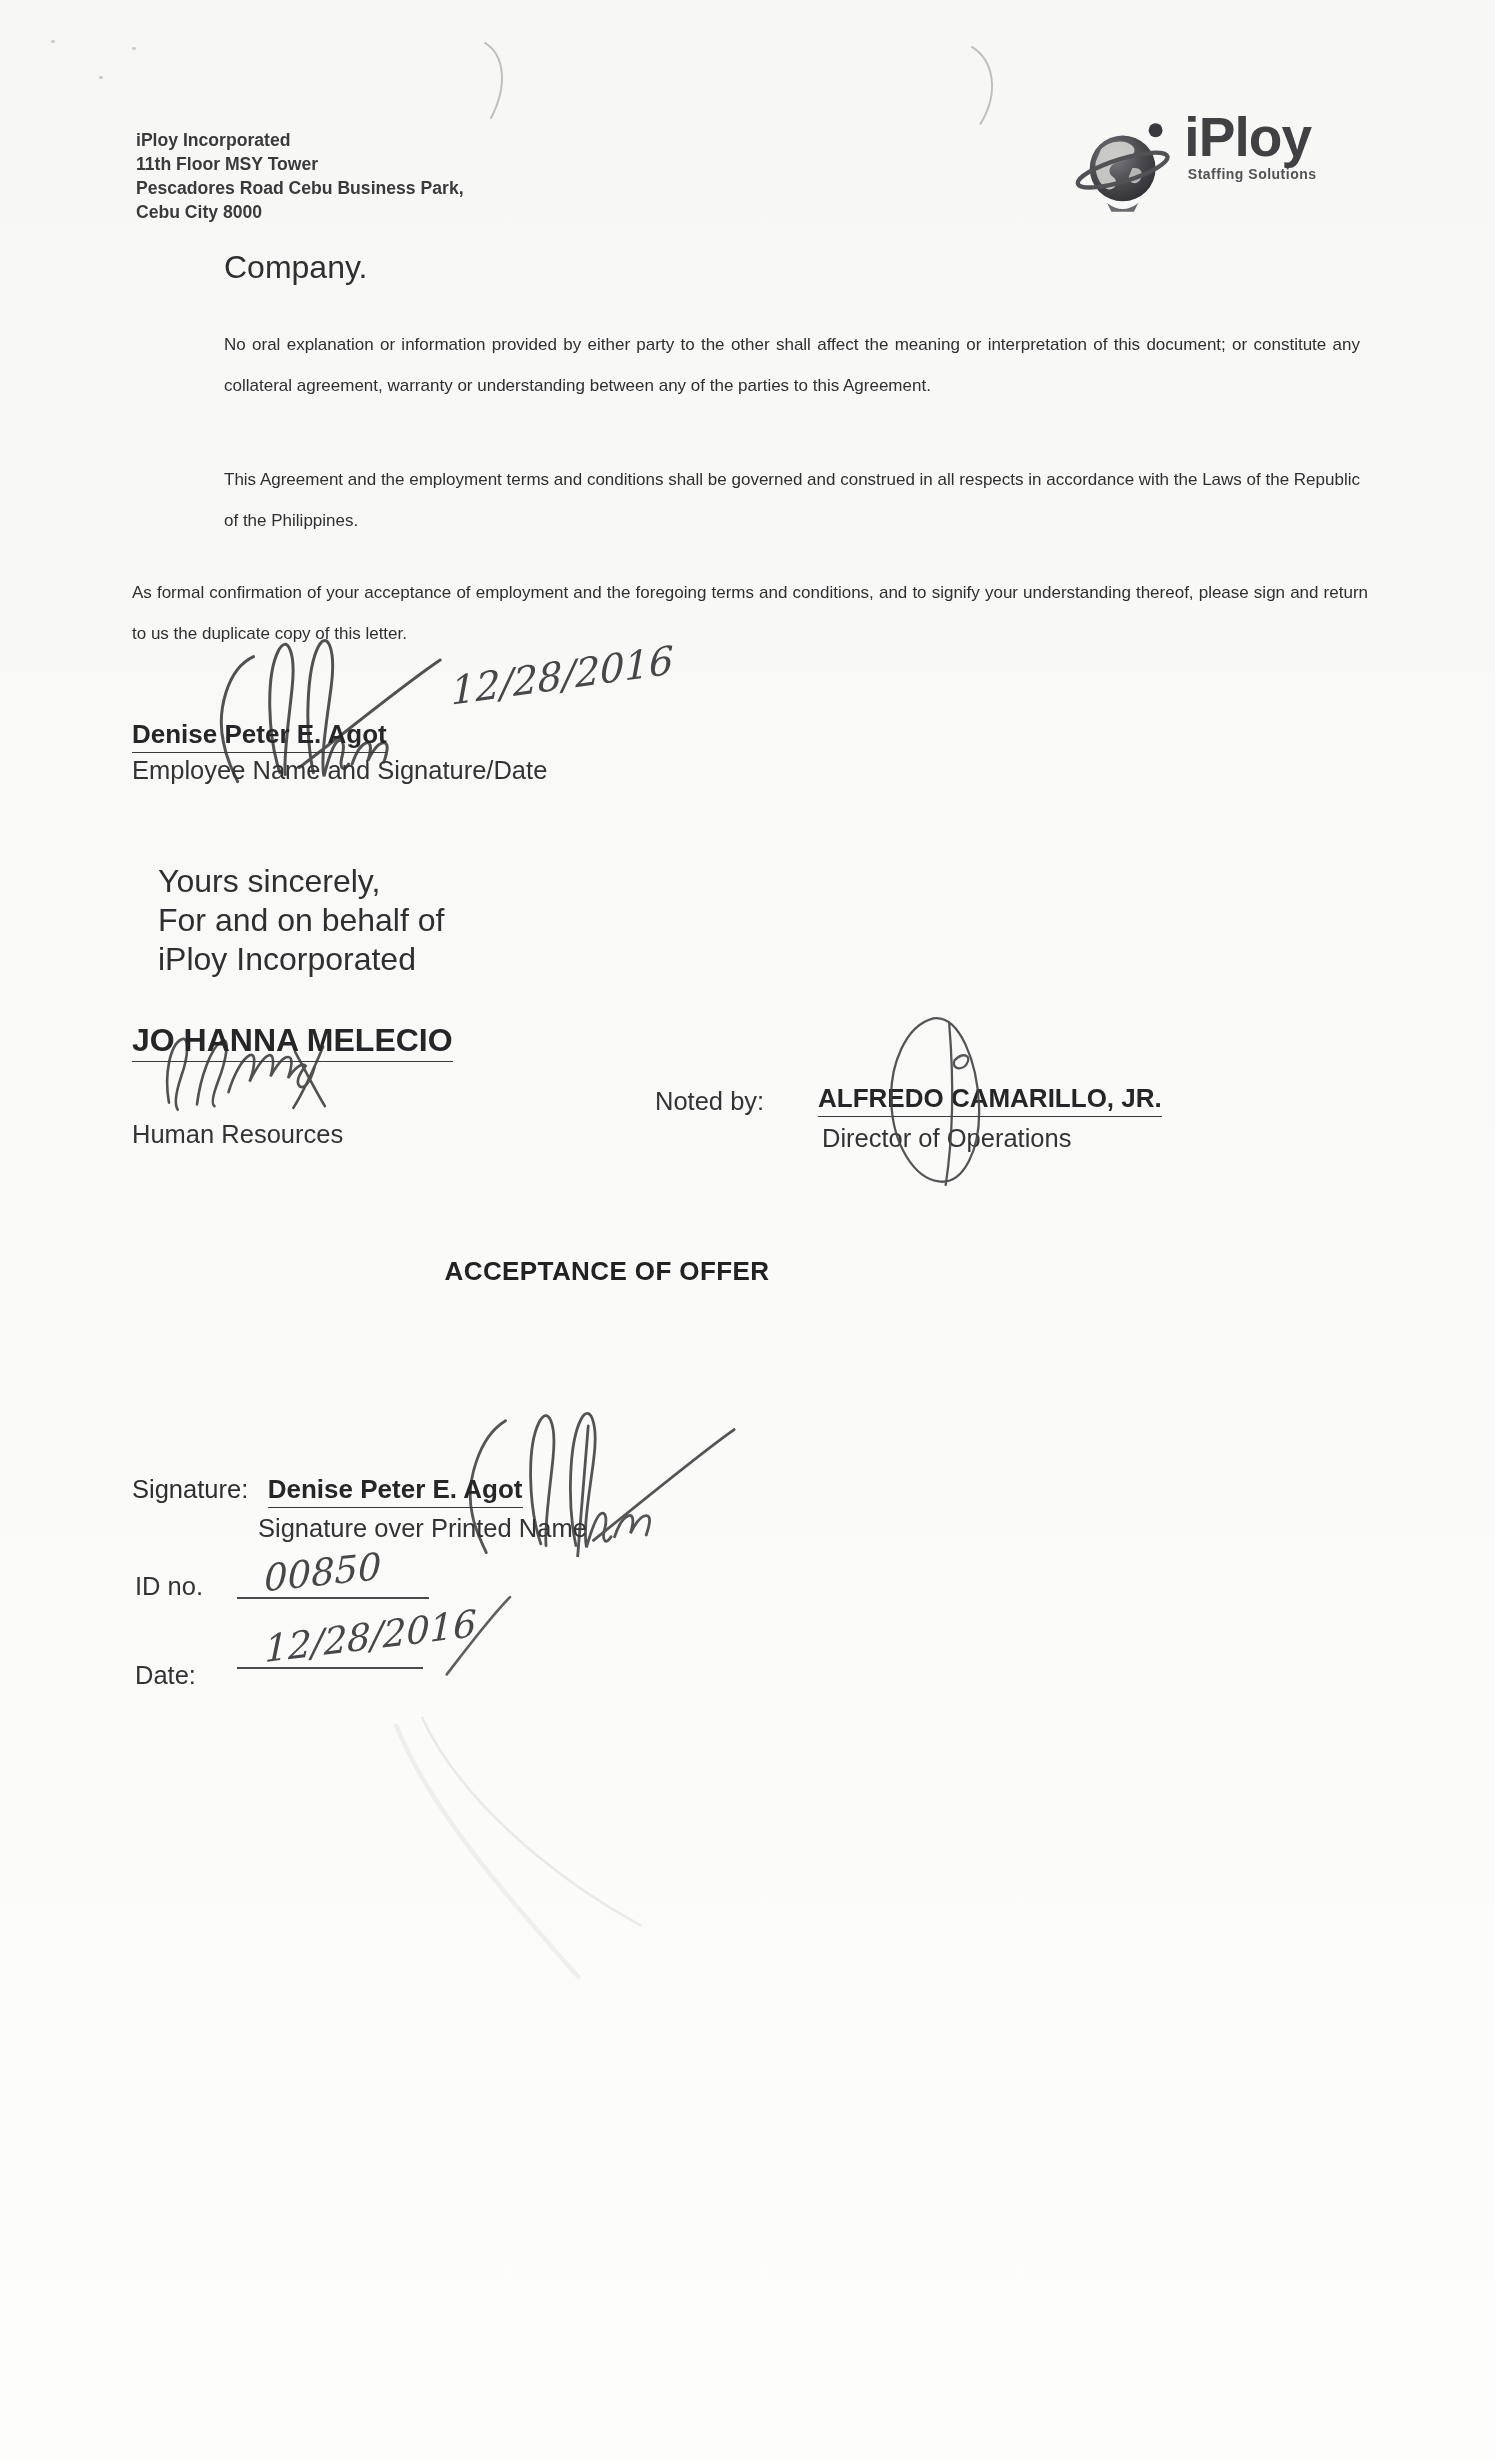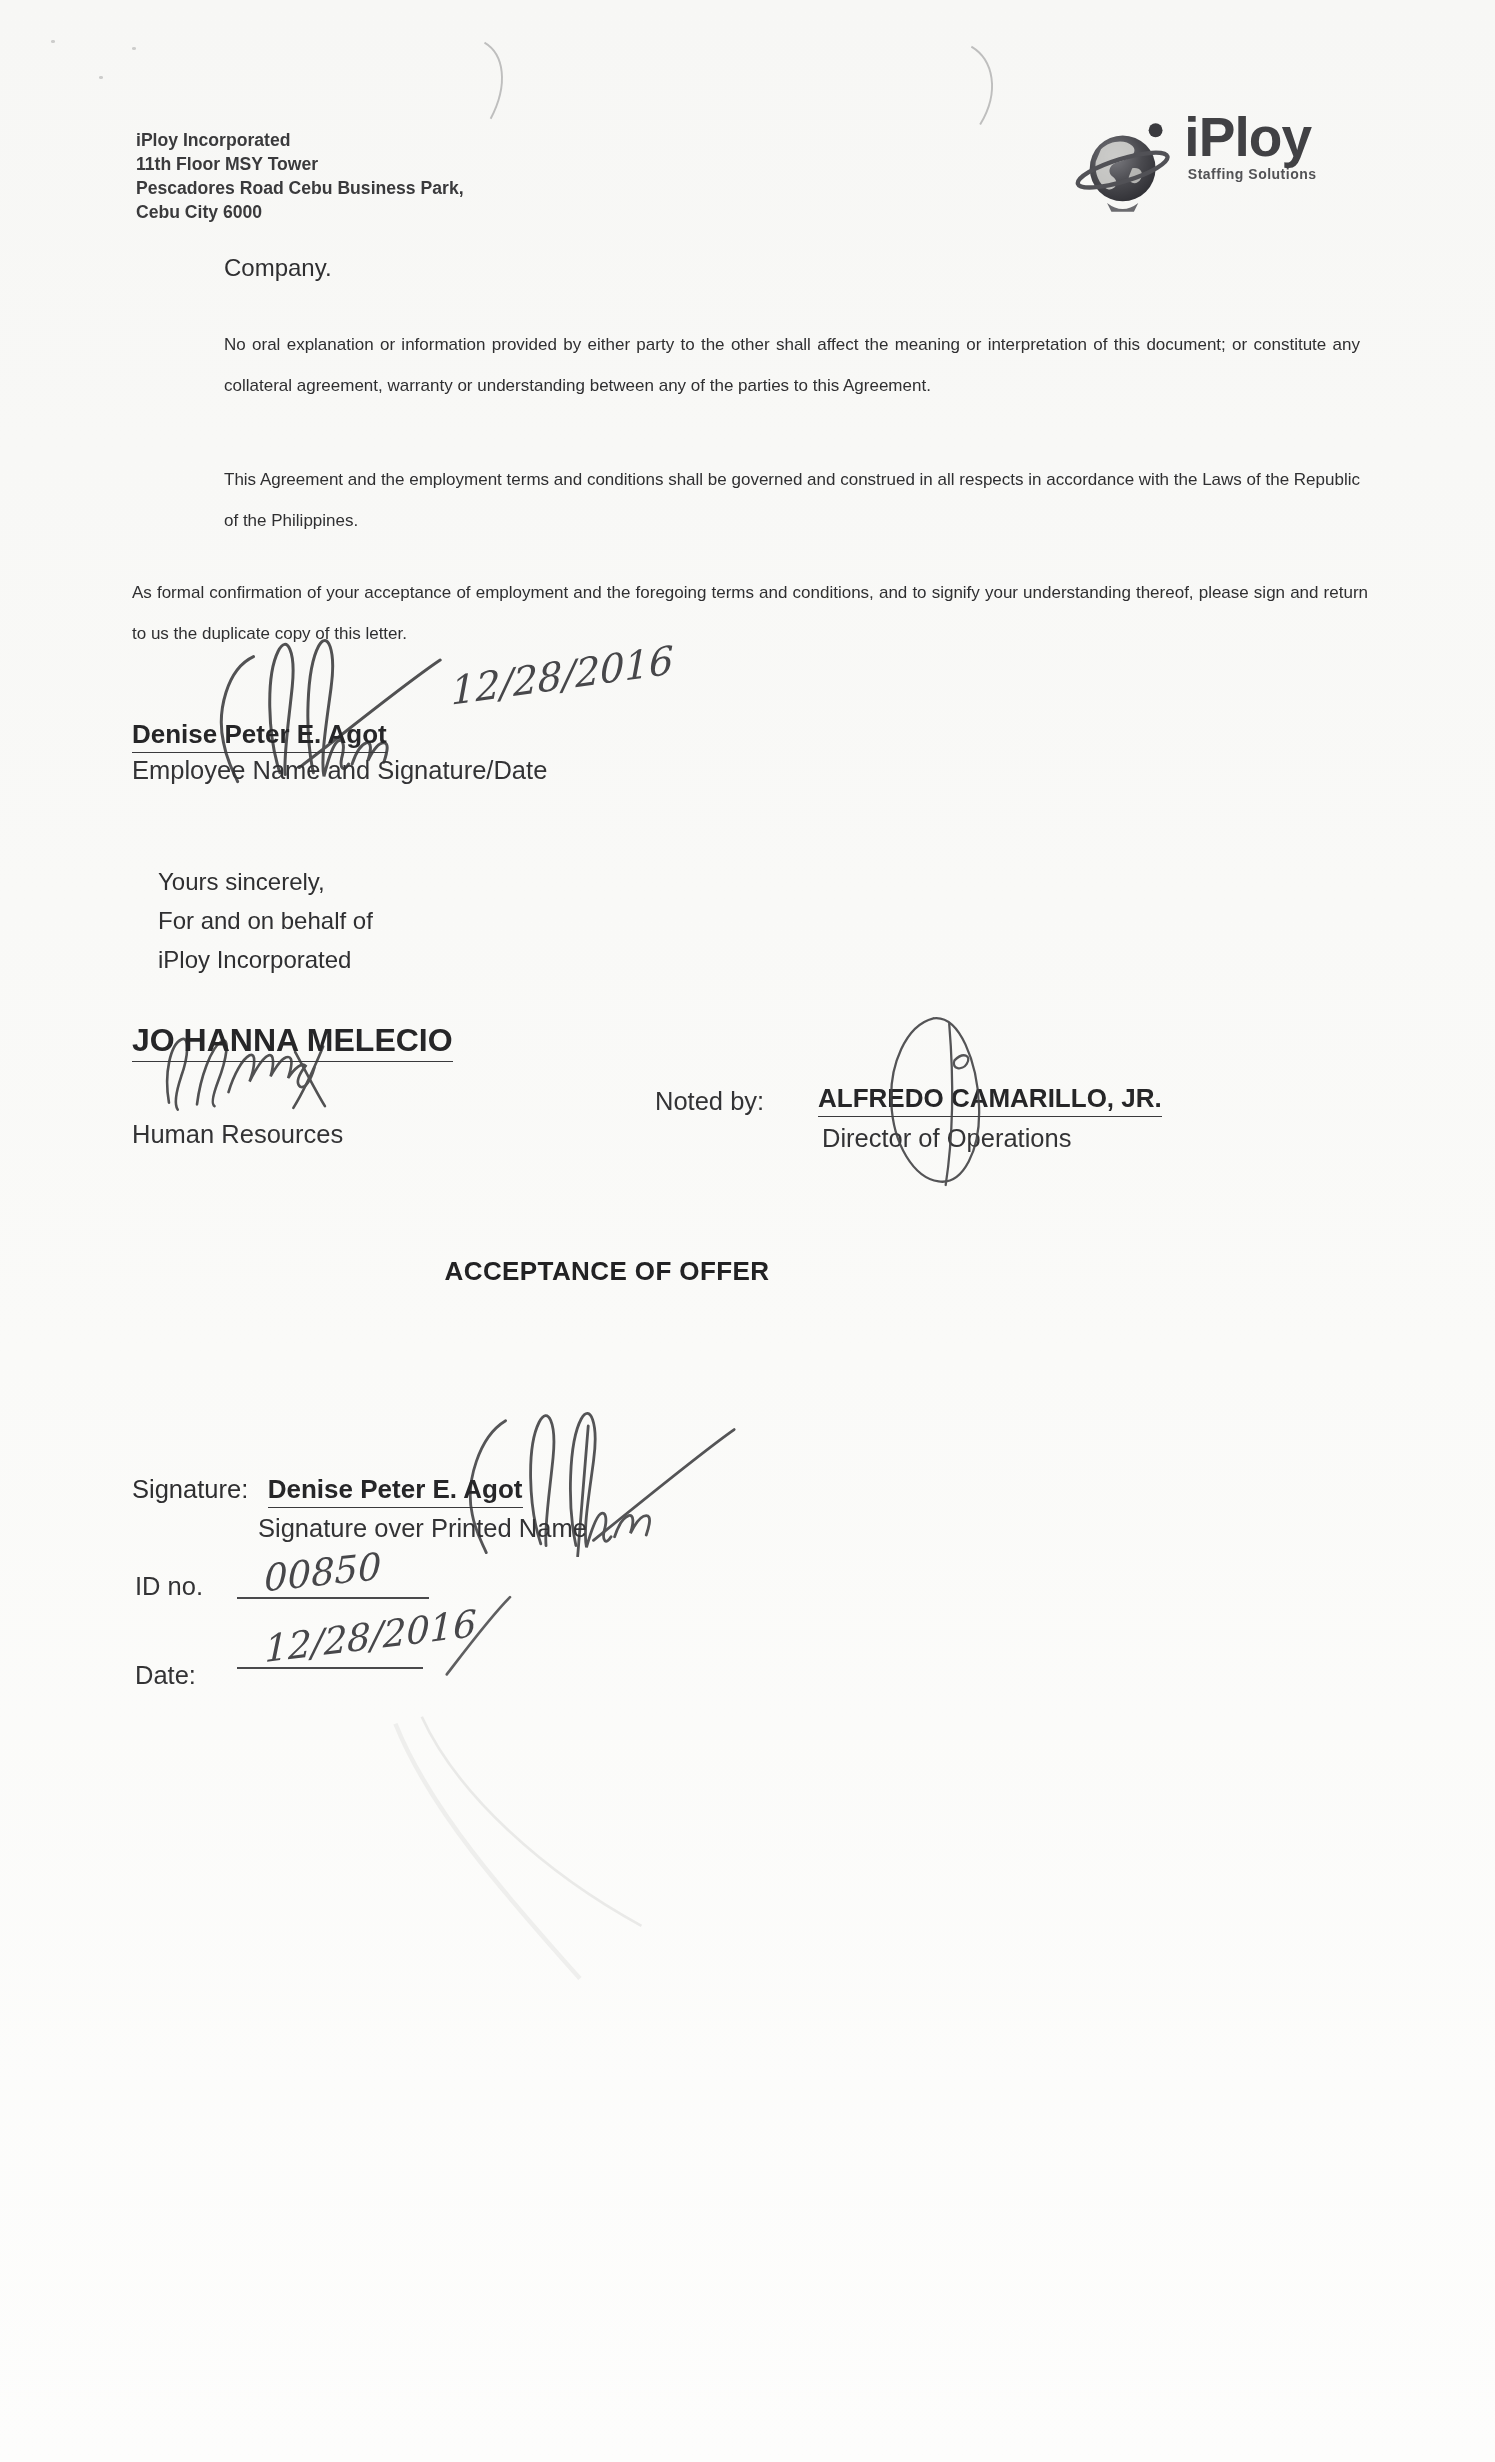--- a/index.html
+++ b/index.html
@@ -4,21 +4,21 @@
 <style>
   html,body{margin:0;padding:0;background:#e8e8e6;}
   .page{
     position:relative;width:1495px;height:2462px;margin:0 auto;
     background:linear-gradient(180deg,#f7f7f5 0%,#fafaf8 55%,#fdfdfc 100%);
     font-family:"Liberation Sans",sans-serif;color:#2e2e30;overflow:hidden;
   }
   .abs{position:absolute;}
   .addr{font-size:17.6px;line-height:24px;font-weight:bold;color:#3a3a3c;}
   .body-text{font-size:17px;line-height:41px;text-align:justify;color:#2f2f31;}
-  .plain{font-size:24px;line-height:39px;color:#2f2f31;}
+  .plain{font-size:32px;line-height:39px;color:#2f2f31;}
   .bold-underline{font-weight:bold;color:#262628;border-bottom:1.8px solid #3a3a3c;padding-bottom:2px;display:inline-block;}
   .caption{font-size:25.5px;color:#333335;}
   .heading{font-size:26px;font-weight:bold;letter-spacing:0.4px;color:#222224;text-align:center;}
   .handwriting{
     font-family:"DejaVu Serif",serif;font-style:italic;color:#47474a;
     white-space:nowrap;
   }
   .logo-row{display:flex;align-items:flex-start;}
   .logo-textcol{margin-left:5.3px;}
   .logo-brand{font-size:55px;font-weight:bold;color:#414144;letter-spacing:-0.9px;line-height:53px;}
@@ -43,21 +43,21 @@
   </svg>
   <svg class="abs" style="left:290px;top:1715px;" width="369" height="369" viewBox="0 0 420 420">
     <path d="M150 2 C190 90 290 180 400 240" stroke="#c9c9c6" stroke-width="3" fill="none" opacity=".35"></path>
     <path d="M120 10 C160 110 250 210 330 300" stroke="#e2e2df" stroke-width="5" fill="none" opacity=".5"></path>
   </svg>
 
   <div class="abs addr" style="left:136px;top:128px;">
     <div>iPloy Incorporated</div>
     <div>11th Floor MSY Tower</div>
     <div>Pescadores Road Cebu Business Park,</div>
-    <div>Cebu City 6000</div>
+    <div>Cebu City 8000</div>
   </div>
 
   <div class="abs logo-row" style="left:1075px;top:111px;">
     <svg width="104" height="113" viewBox="0 0 120 130">
       <defs>
         <radialGradient id="gl" cx="38%" cy="32%" r="75%">
           <stop offset="0%" stop-color="#7d7d82"></stop>
           <stop offset="55%" stop-color="#4a4a4f"></stop>
           <stop offset="100%" stop-color="#2e2e33"></stop>
         </radialGradient>

